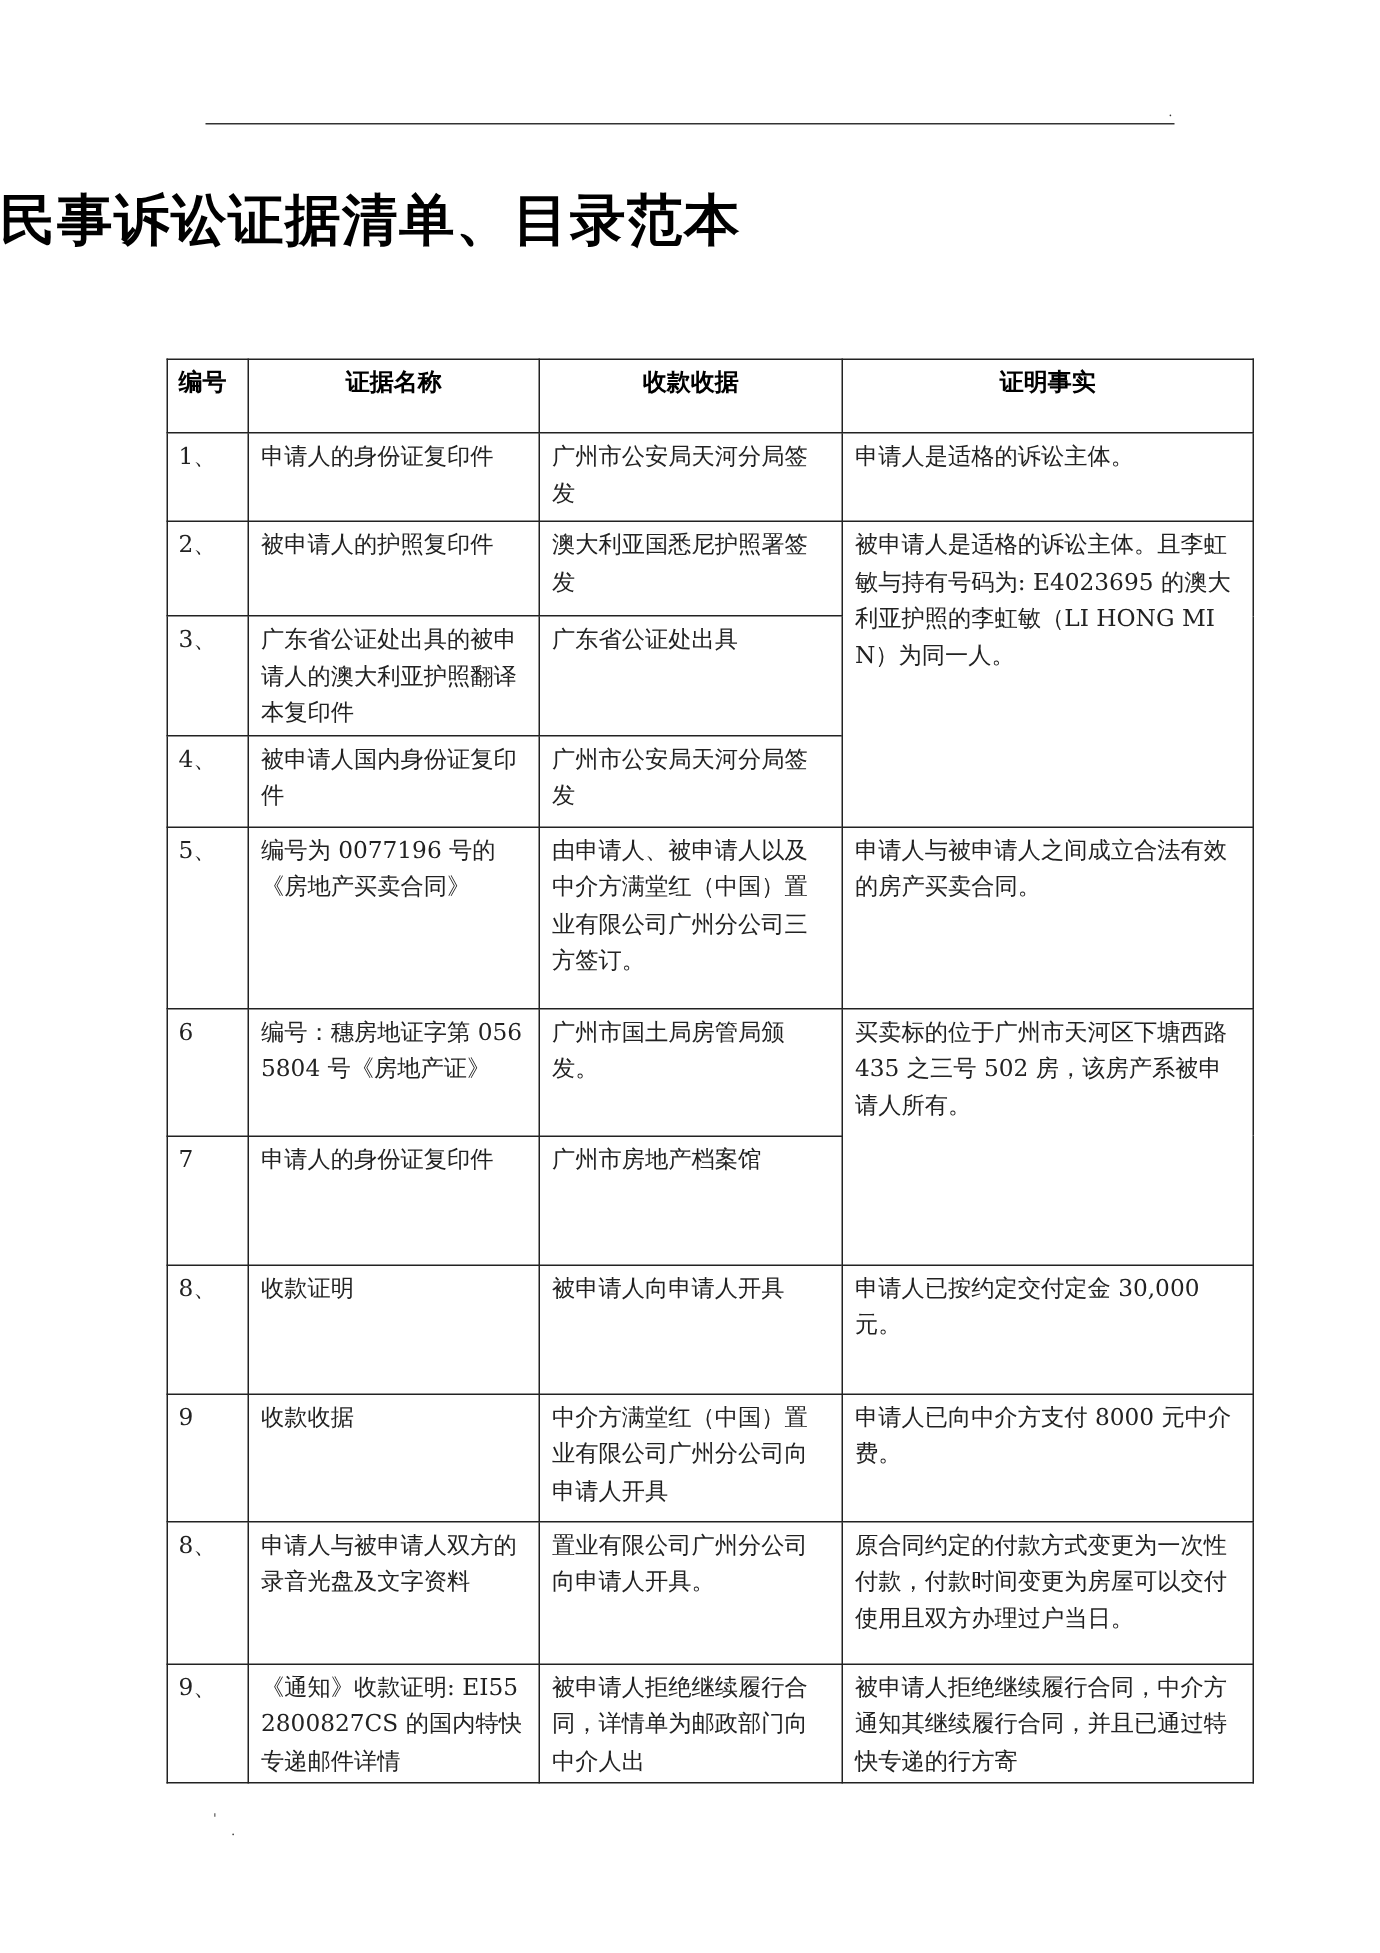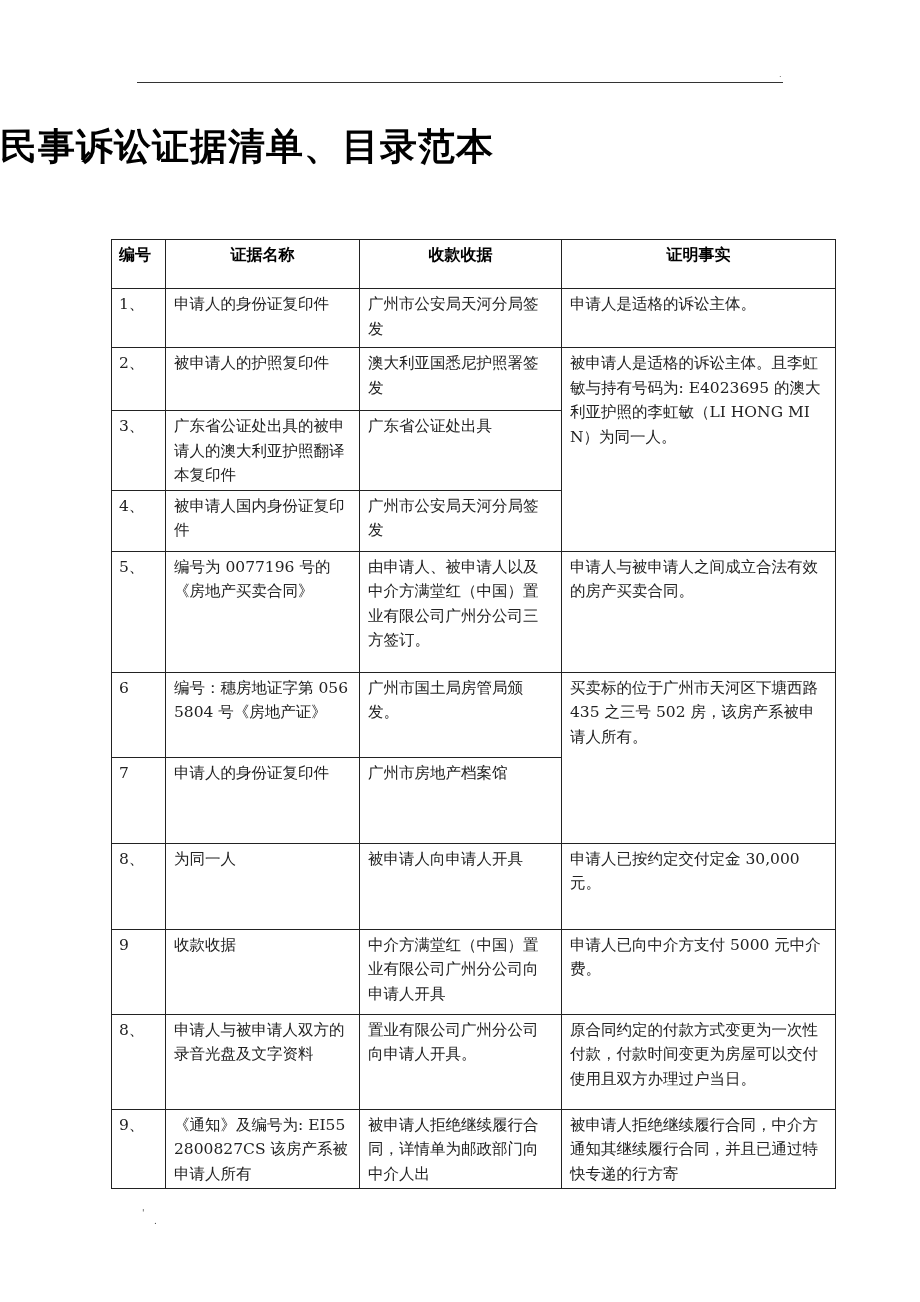--- a/index.html
+++ b/index.html
@@ -79,39 +79,39 @@
     <td>广州市国土局房管局颁发。</td>
     <td rowspan="2">买卖标的位于广州市天河区下塘西路 435 之三号 502 房，该房产系被申请人所有。</td>
   </tr>
   <tr style="height:86px">
     <td class="no">7</td>
     <td>申请人的身份证复印件</td>
     <td>广州市房地产档案馆</td>
   </tr>
   <tr style="height:86px">
     <td class="no">8、</td>
-    <td>为同一人</td>
+    <td>收款证明</td>
     <td>被申请人向申请人开具</td>
     <td>申请人已按约定交付定金 30,000 元。</td>
   </tr>
   <tr style="height:85px">
     <td class="no">9</td>
     <td>收款收据</td>
     <td>中介方满堂红（中国）置业有限公司广州分公司向申请人开具</td>
-    <td>申请人已向中介方支付 5000 元中介费。</td>
+    <td>申请人已向中介方支付 8000 元中介费。</td>
   </tr>
   <tr style="height:95px">
     <td class="no">8、</td>
     <td>申请人与被申请人双方的录音光盘及文字资料</td>
     <td>置业有限公司广州分公司向申请人开具。</td>
     <td>原合同约定的付款方式变更为一次性付款，付款时间变更为房屋可以交付使用且双方办理过户当日。</td>
   </tr>
   <tr style="height:76px">
     <td class="no">9、</td>
-    <td>《通知》及编号为: EI552800827CS 该房产系被申请人所有</td>
+    <td>《通知》收款证明: EI552800827CS 的国内特快专递邮件详情</td>
     <td>被申请人拒绝继续履行合同，详情单为邮政部门向中介人出</td>
     <td>被申请人拒绝继续履行合同，中介方通知其继续履行合同，并且已通过特快专递的行方寄</td>
   </tr>
 </tbody>
   </table>
 
 <div class="footer-mark">'</div>
 <div class="footer-mark2">.</div>
 
 </body></html>

